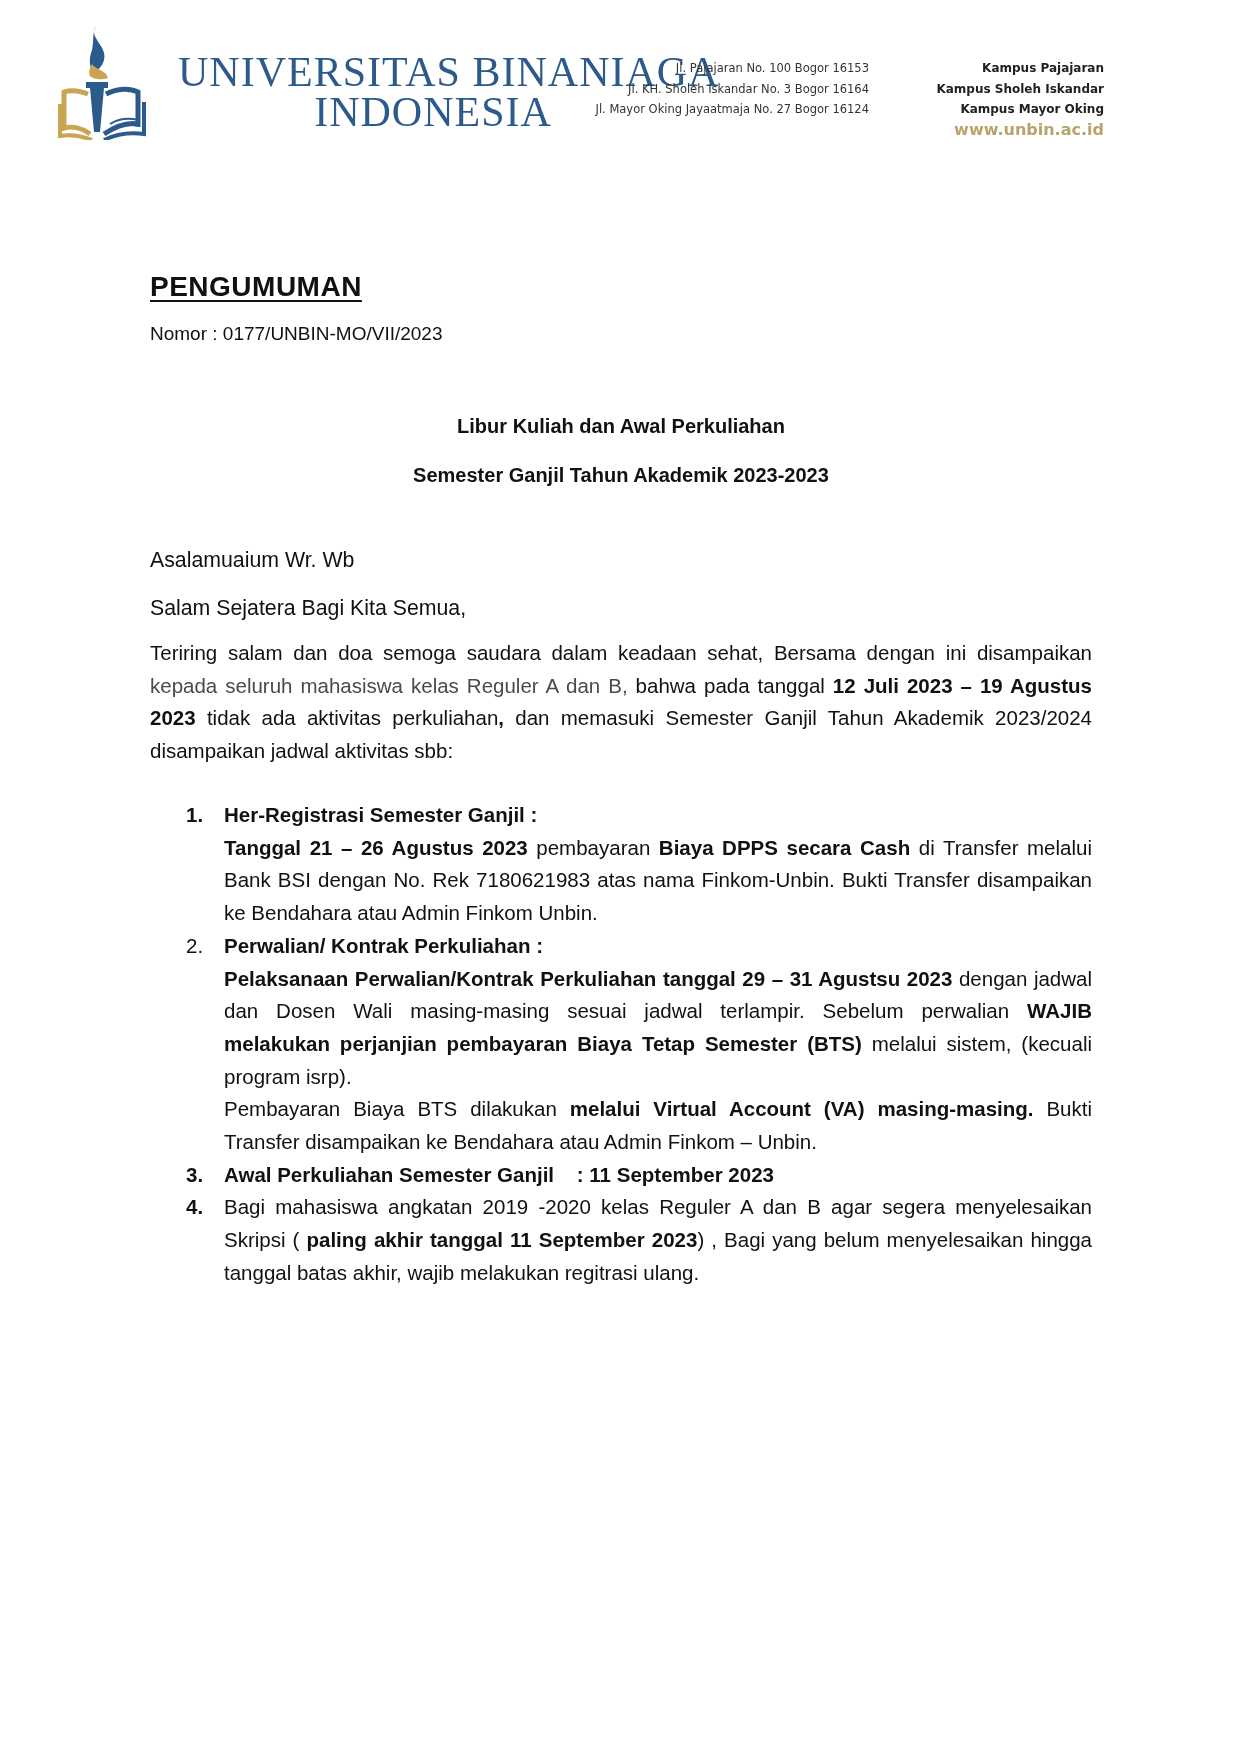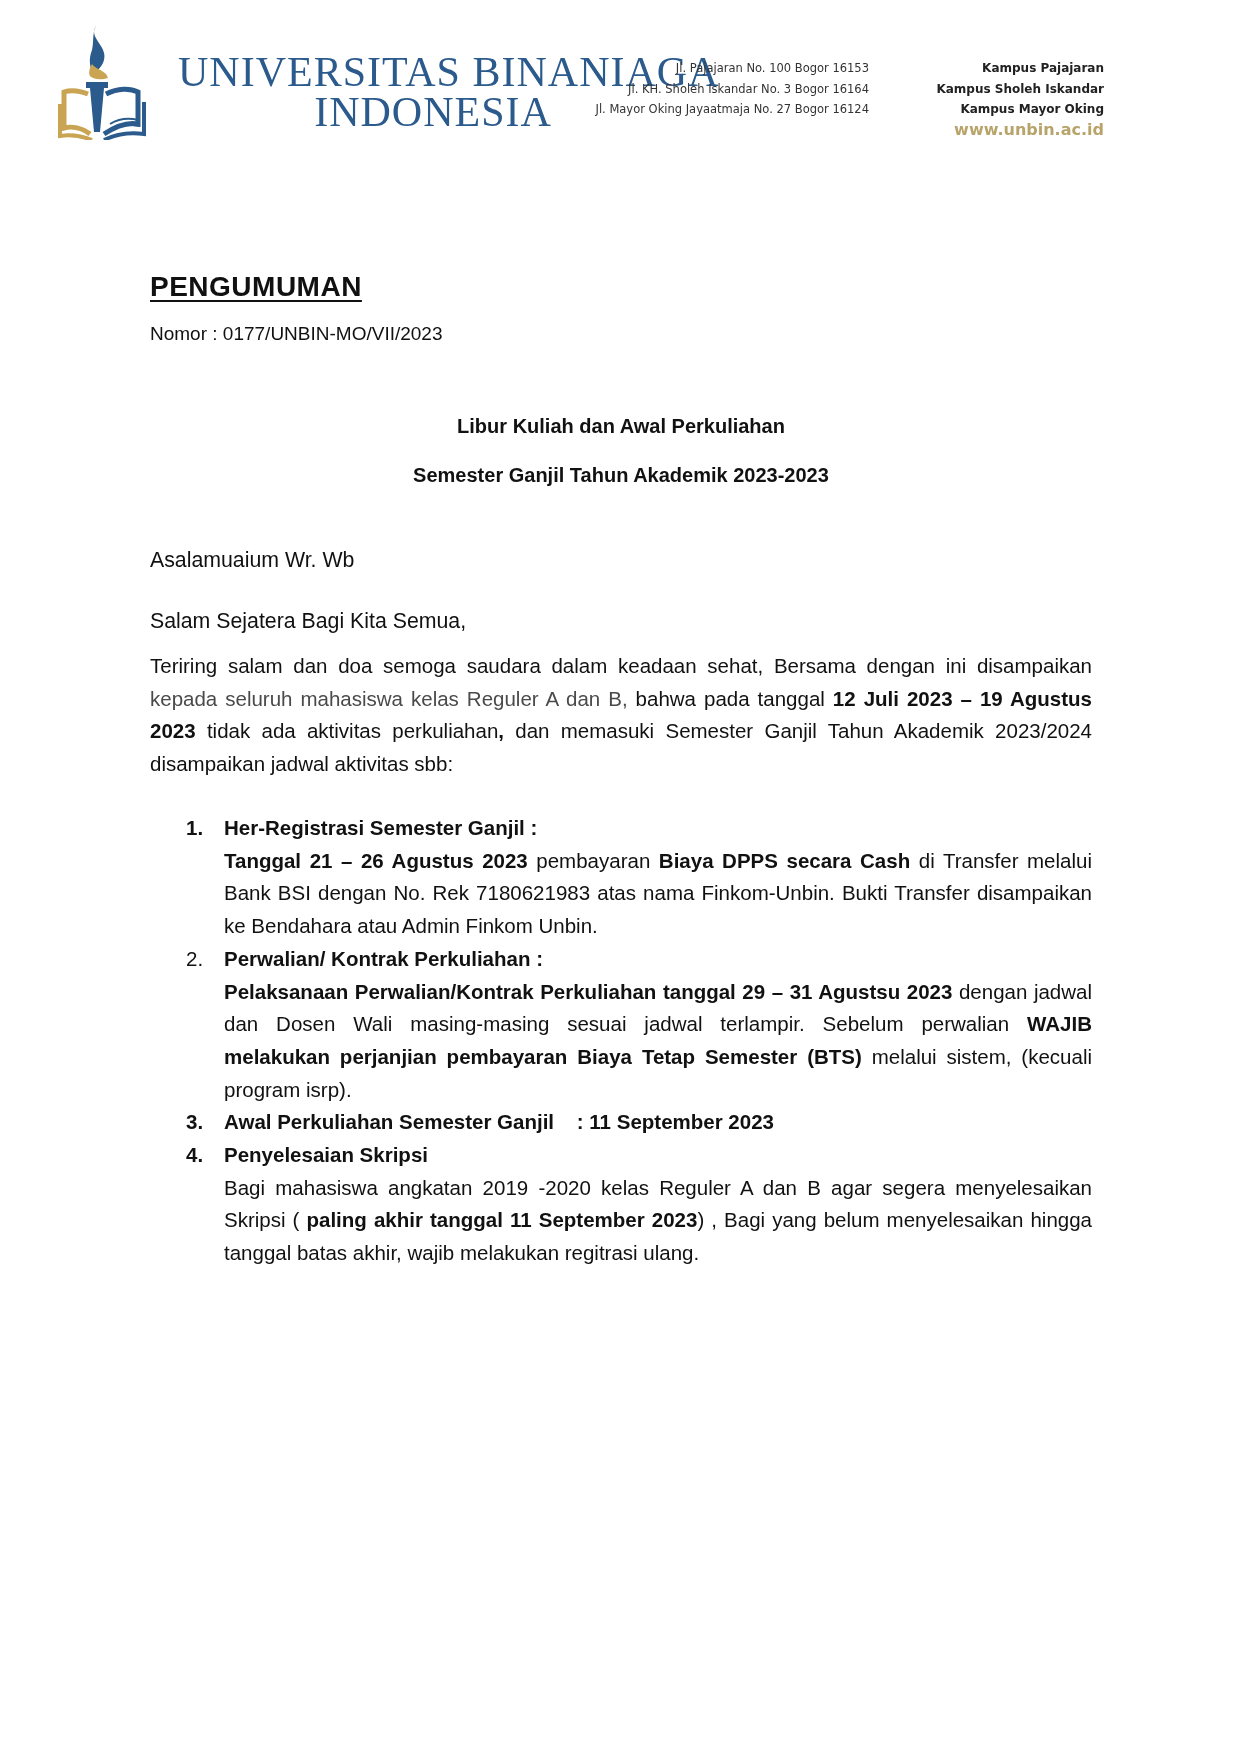--- a/index.html
+++ b/index.html
@@ -16,21 +16,21 @@
     .addresses .addr { display: block; white-space: nowrap; }
     .campuses { position: absolute; right: 112px; top: 58px; text-align: right; font-size: 12px; line-height: 20.5px; font-weight: bold; color: #222; font-family: "DejaVu Sans", sans-serif; }
     .campuses .camp { display: block; white-space: nowrap; }
     .website { display: block; font-weight: bold; color: #b8a46a; font-size: 16px; line-height: 20px; }
 
     .doc { position: absolute; left: 150px; top: 270px; width: 942px; font-size: 21.3px; line-height: 33px; }
     .title { font-weight: bold; font-size: 28px; text-decoration: underline; text-underline-offset: 4px; text-decoration-thickness: 2px; letter-spacing: 0.5px; margin-bottom: 14px; }
     .nomor { text-align: left; font-size: 19px; margin-bottom: 52px; }
     .subtitle { text-align: center; font-weight: bold; font-size: 20px; line-height: 49px; }
     .subtitle-block { margin-bottom: 44px; }
-    .greet { margin-bottom: 28px; }
+    .greet { margin-bottom: 15px; }
     .para { text-align: justify; font-size: 20.5px; line-height: 32.5px; margin-bottom: 32px; }
     .gray { color: #4a4a4a; }
     b { font-weight: bold; }
 
     ol.items { list-style: none; font-size: 20.5px; line-height: 32.7px; }
     ol.items li { position: relative; padding-left: 74px; text-align: justify; }
     ol.items li .num { position: absolute; left: 36px; top: 0; }
     ol.items li .num.bold { font-weight: bold; }
     .item-head { font-weight: bold; display: block; }
     .item-body { display: block; text-align: justify; }
@@ -92,24 +92,24 @@
   <ol class="items">
     <li>
       <span class="num bold">1.</span>
       <span class="item-head">Her-Registrasi Semester Ganjil :</span>
       <span class="item-body"><b>Tanggal 21 – 26 Agustus 2023</b><span> pembayaran  </span><b>Biaya DPPS secara Cash</b><span> di Transfer melalui Bank BSI dengan No. Rek 7180621983 atas nama Finkom-Unbin. Bukti Transfer disampaikan ke Bendahara atau Admin Finkom Unbin.</span></span>
     </li>
     <li>
       <span class="num">2.</span>
       <span class="item-head">Perwalian/ Kontrak Perkuliahan :</span>
       <span class="item-body"><b>Pelaksanaan Perwalian/Kontrak Perkuliahan tanggal 29 – 31 Agustsu 2023</b><span> dengan jadwal dan Dosen Wali masing-masing sesuai jadwal terlampir.  Sebelum perwalian </span><b>WAJIB melakukan perjanjian pembayaran Biaya Tetap Semester (BTS)</b><span>  melalui sistem, (kecuali program isrp).</span></span>
+      <span class="item-body"><span>Pembayaran Biaya BTS dilakukan </span><b>melalui Virtual Account (VA) masing-masing.</b><span> Bukti Transfer disampaikan ke Bendahara atau Admin Finkom – Unbin.</span></span>
     </li>
     <li>
       <span class="num bold">3.</span>
       <span class="item-head" style="white-space: pre;">Awal Perkuliahan Semester Ganjil    : 11 September 2023</span>
     </li>
     <li>
       <span class="num bold">4.</span>
-      <span class="item-head">Penyelesaian Skripsi</span>
       <span class="item-body"><span>Bagi mahasiswa angkatan 2019 -2020 kelas Reguler A dan B  agar segera menyelesaikan Skripsi ( </span><b>paling  akhir tanggal 11 September 2023</b><span>) , Bagi yang  belum menyelesaikan hingga tanggal batas akhir,  wajib melakukan regitrasi ulang.</span></span>
     </li>
   </ol>
 </div>
 
 </body></html>

